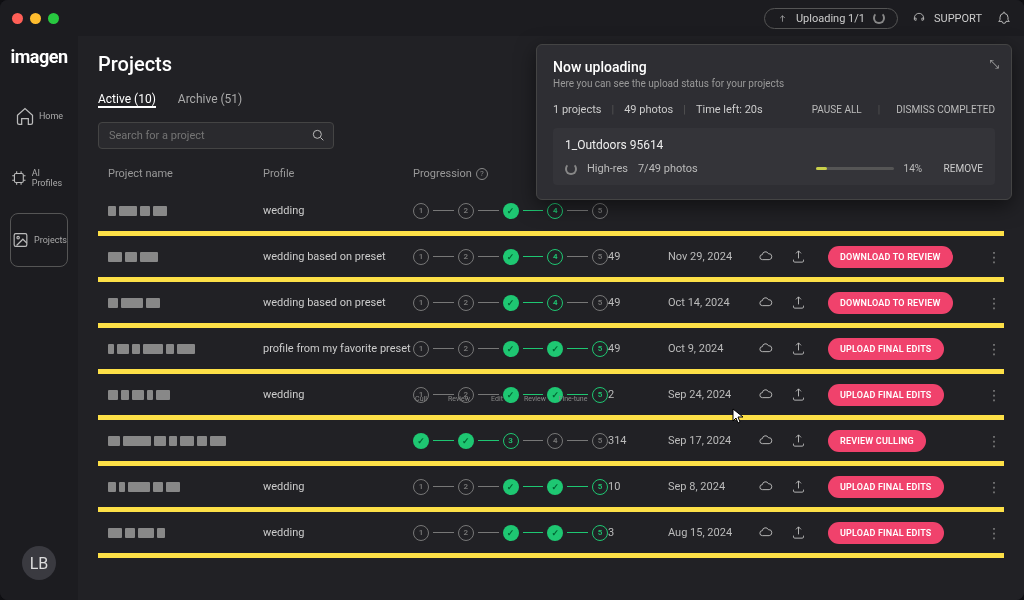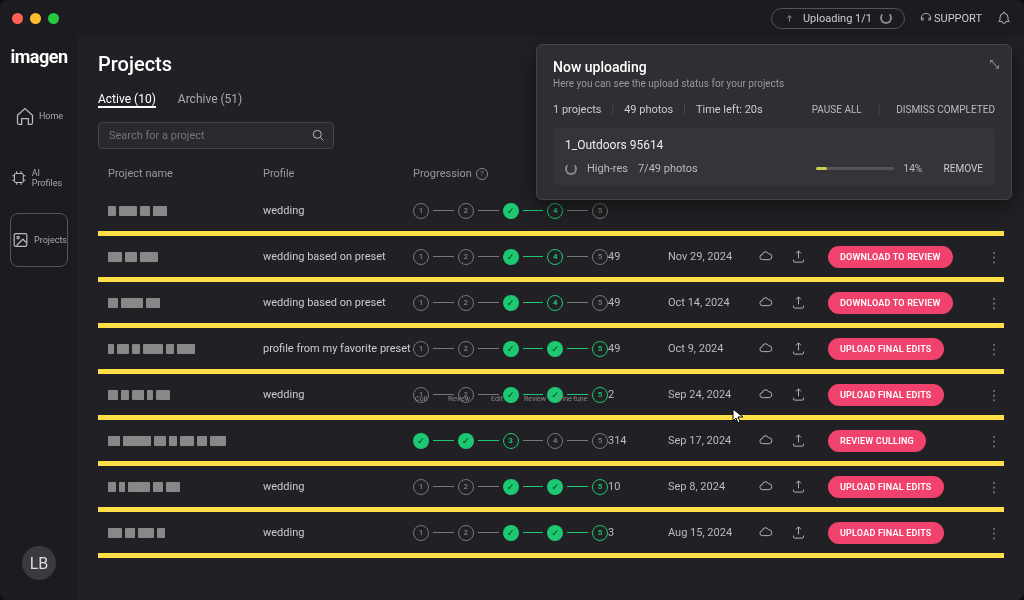--- a/index.html
+++ b/index.html
@@ -7,21 +7,21 @@
   .app { display: flex; flex-direction: column; width: 100%; height: 100%; background: #1c1c20; border-radius: 8px; overflow: hidden; }
 
   
   .chrome { height: 36px; display: flex; align-items: center; padding: 0 12px; background: #1c1c20; position: relative; }
   .dots { display: flex; gap: 7px; }
   .dot { width: 11px; height: 11px; border-radius: 50%; }
   .dot.r { background: #ff5f57; } .dot.y { background: #febc2e; } .dot.g { background: #28c840; }
   .chrome-right { position: absolute; right: 12px; display: flex; align-items: center; gap: 14px; }
   .pill { display: flex; align-items: center; gap: 8px; border: 1px solid #555; border-radius: 14px; padding: 3px 12px; font-size: 11px; color: #ccc; cursor: pointer; }
   .spinner { width: 12px; height: 12px; border: 2px solid #888; border-top-color: transparent; border-radius: 50%; display: inline-block; }
-  .support { display: flex; align-items: center; gap: 1px; font-size: 11px; color: #ccc; cursor: pointer; }
+  .support { display: flex; align-items: center; gap: 8px; font-size: 11px; color: #ccc; cursor: pointer; }
   .iconstroke { stroke: #bbb; stroke-width: 1.5; fill: none; }
 
   .body { flex: 1; display: flex; overflow: hidden; }
 
   
   .sidebar { width: 78px; background: #1c1c20; display: flex; flex-direction: column; align-items: center; padding-top: 10px; gap: 8px; position: relative; }
   .logo { font-weight: 700; font-size: 18px; color: #fff; letter-spacing: -0.5px; margin-bottom: 14px; }
   .navitem { width: 58px; height: 54px; display: flex; flex-direction: row; align-items: center; justify-content: center; gap: 4px; font-size: 9px; color: #aaa; border-radius: 8px; cursor: pointer; }
   .navitem.active { border: 1px solid #555; }
   .avatar { position: absolute; bottom: 20px; width: 34px; height: 34px; border-radius: 50%; background: #3a3a40; display: flex; align-items: center; justify-content: center; font-size: 16px; color: #ddd; cursor: pointer; }

